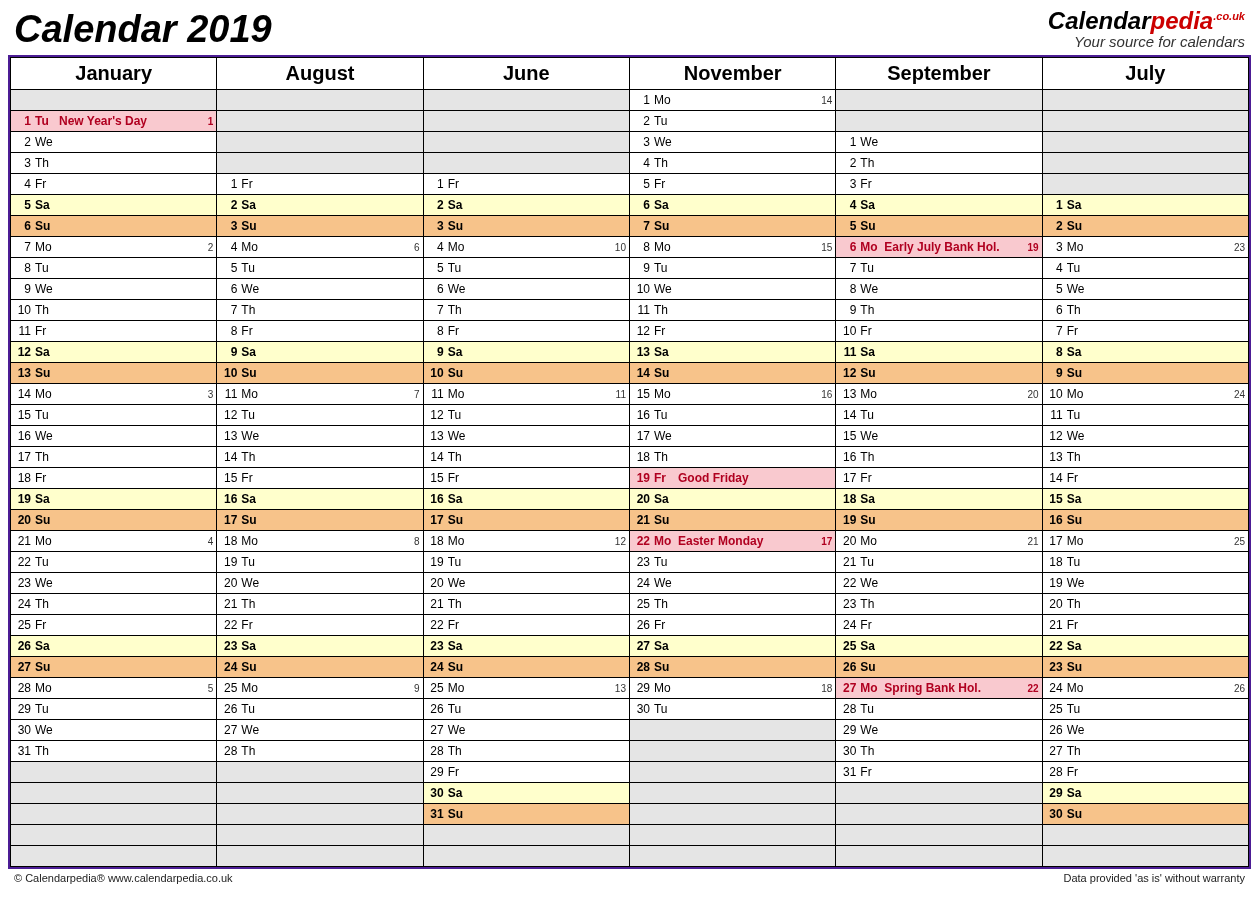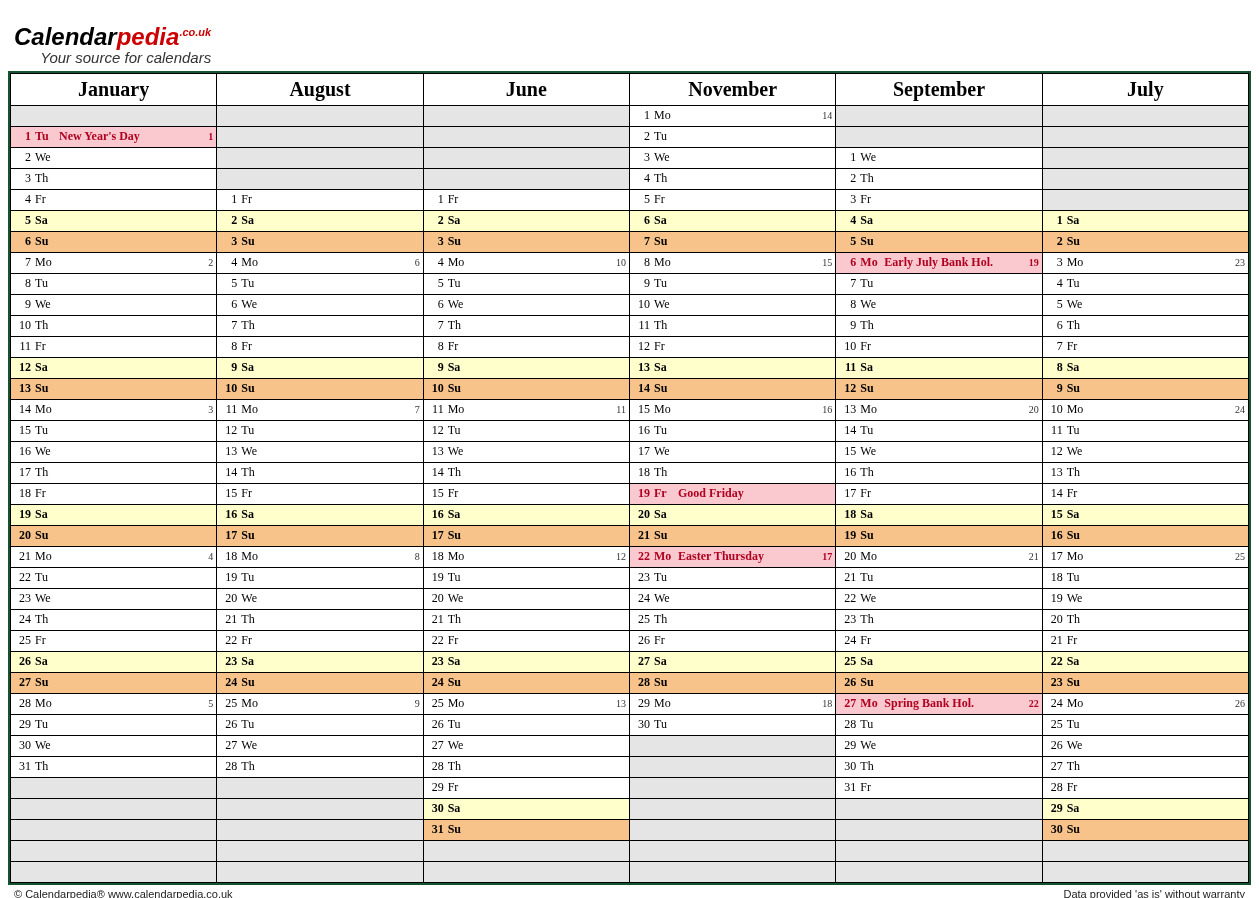--- a/index.html
+++ b/index.html
@@ -18,33 +18,31 @@
   }
   .title {
     font-size: 38px;
     font-weight: bold;
     font-style: italic;
     color: #000;
   }
   .brand {
     text-align: right;
     line-height: 1.1;
-    margin-top: 16px;
   }
   .brand-name {
     font-size: 24px;
     font-weight: bold;
     font-style: italic;
   }
   .brand-name .red { color: #c00; }
   .brand-name .sup { font-size: 11px; font-style: italic; vertical-align: super; color: #c00; }
   .brand-tag { font-size: 15px; color: #333; font-style: italic; }
   .cal-wrap {
-    border: 2px solid #14532d;
-    font-family: Liberation Serif, serif;
+    border: 2px solid #4c1d95;
   }
   table.cal {
     width: 100%;
     border-collapse: collapse;
     table-layout: fixed;
   }
   table.cal th {
     border: 1px solid #000;
     font-size: 20px;
     font-weight: bold;
@@ -85,20 +83,21 @@
     font-size: 11px;
     padding: 3px 6px 0 6px;
     color: #222;
     gap: 20px;
   }
 </style>
 </head>
 <body>
 
 <div class="header">
+  <div class="title">Calendar 2019</div>
   <div class="brand">
     <div class="brand-name">
       <span>Calendar</span><span class="red">pedia</span><span class="sup">.co.uk</span>
     </div>
     <div class="brand-tag">Your source for calendars</div>
   </div>
 </div>
 
 <div class="cal-wrap">
   <table class="cal" id="cal-table">
@@ -977,21 +976,21 @@
               <span class="dnum">18</span>
               <span class="dow">Mo</span>
               <span class="label"></span>
               <span class="wk">12</span>
             </div>
           </td>
           <td>
             <div class="cell hol">
               <span class="dnum">22</span>
               <span class="dow">Mo</span>
-              <span class="label">Easter Thursday</span>
+              <span class="label">Easter Monday</span>
               <span class="wk">17</span>
             </div>
           </td>
           <td>
             <div class="cell ">
               <span class="dnum">20</span>
               <span class="dow">Mo</span>
               <span class="label"></span>
               <span class="wk">21</span>
             </div>

